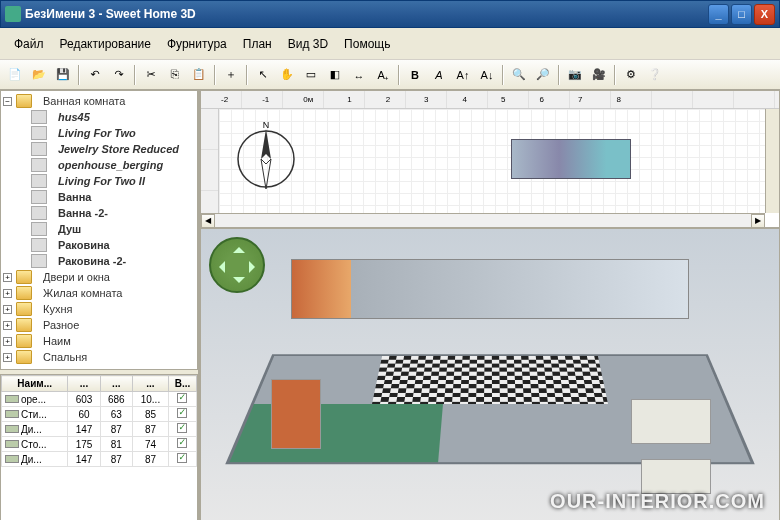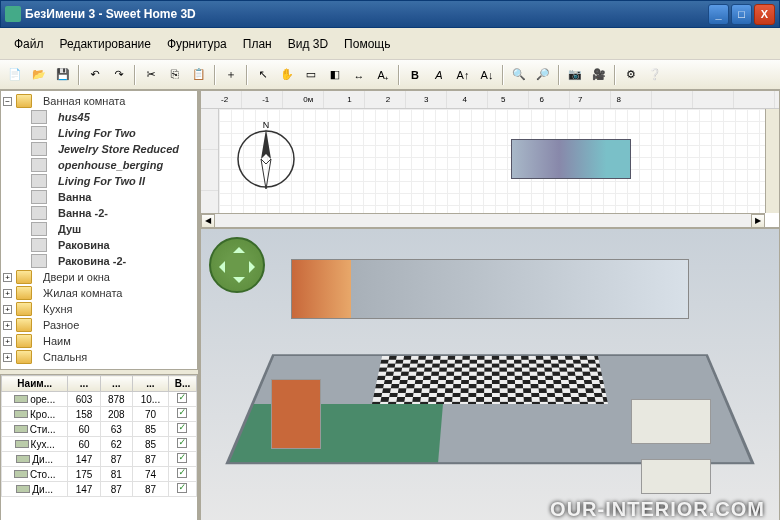--- a/index.html
+++ b/index.html
@@ -23,21 +23,21 @@
 .ticon.folder { background: linear-gradient(to bottom, #fce79a, #e8b84a); border-radius: 1px; border: 1px solid #c89a2a; }
 .ticon.item { background: #ddd; border: 1px solid #aaa; }
 .tlabel { font-style: italic; color: #333; padding-left: 8px; }
 .tlabel.noi { font-style: normal; }
 .child { padding-left: 28px; font-weight: bold; }
 .splith { height: 4px; background: #ece9d8; cursor: ns-resize; }
 .tablewrap { height: 156px; background: white; border: 1px solid #aca899; overflow: auto; }
 .dtable { width: 100%; border-collapse: collapse; font-size: 10px; }
 .dtable th { background: linear-gradient(to bottom, #fdfdfb, #ece9d8); border: 1px solid #c9c9c9; padding: 2px; position: sticky; top: 0; }
 .dtable td { border: 1px solid #e0e0e0; padding: 1px 3px; text-align: center; }
-.dtable td.n { text-align: center; }
+.dtable td.n { text-align: left; }
 .chk { width: 10px; height: 10px; background: white; border: 1px solid #888; display: inline-block; position: relative; }
 .chk::after { content: "✓"; color: #2a8a2a; font-size: 9px; position: absolute; top: -2px; left: 0; }
 .sicon { width: 14px; height: 8px; display: inline-block; background: #bca; border: 1px solid #888; margin-right: 2px; }
 .rightpane { flex: 1; display: flex; flex-direction: column; }
 .planview { height: 138px; background: white; border: 1px solid #aca899; position: relative; overflow: hidden; }
 .ruler-h { height: 18px; background: repeating-linear-gradient(to right, #f0f0f0 0, #f0f0f0 40px, #e0e0e0 40px, #e0e0e0 41px); border-bottom: 1px solid #ccc; font-size: 8px; padding-left: 20px; display: flex; align-items: center; gap: 34px; }
 .ruler-v { position: absolute; left: 0; top: 18px; width: 18px; bottom: 14px; background: repeating-linear-gradient(to bottom, #f0f0f0 0, #f0f0f0 40px, #e0e0e0 40px, #e0e0e0 41px); border-right: 1px solid #ccc; }
 .grid { position: absolute; left: 18px; top: 18px; right: 0; bottom: 14px; background-image: repeating-linear-gradient(to right, #eee 0, #eee 1px, transparent 1px, transparent 12px), repeating-linear-gradient(to bottom, #eee 0, #eee 1px, transparent 1px, transparent 12px); background-color: white; }
 .compass { position: absolute; left: 30px; top: 28px; width: 70px; height: 70px; }
 .minihouse { position: absolute; left: 310px; top: 48px; width: 120px; height: 40px; background: linear-gradient(to right, #a8b8c8 0%, #88a 40%, #7ac0c8 80%); border: 1px solid #556; }
@@ -50,21 +50,21 @@
 .floor { position: absolute; left: 40px; right: 40px; top: 60px; bottom: 20px; background: #a0a8b0; transform: perspective(800px) rotateX(55deg); border: 3px solid #707880; }
 .floor::before { content:""; position:absolute; left:25%; top:0; width:50%; height:50%; background: repeating-conic-gradient(#222 0 25%, #eee 0 50%) 0 0/16px 16px; }
 .floor::after { content:""; position:absolute; left:0; top:50%; width:40%; height:50%; background:#4a8a6a; }
 .wallback { position:absolute; left:80px; top:10px; right:80px; height:60px; background: linear-gradient(to right, #c8683a 0%, #e8a86a 15%, #a8b0b8 15%, #d8e0e8 100%); border:1px solid #888; }
 .navpad { position: absolute; left: 8px; top: 8px; width: 56px; height: 56px; background: radial-gradient(circle, #6a9a4a 30%, #5a8a3a 100%); border-radius: 50%; border: 2px solid #3a6a2a; }
 .navarr { position: absolute; width: 0; height: 0; border: 6px solid transparent; }
 .navarr.u { top: 2px; left: 22px; border-bottom-color: #cfc; }
 .navarr.d { bottom: 2px; left: 22px; border-top-color: #cfc; }
 .navarr.l { left: 2px; top: 22px; border-right-color: #cfc; }
 .navarr.r { right: 2px; top: 22px; border-left-color: #cfc; }
-.watermark { position: absolute; right: 14px; bottom: 8px; font-size: 20px; font-weight: bold; color: rgba(255,255,255,.9); text-shadow: 0 0 4px #000; letter-spacing: 1px; font-family: Arial; }
+.watermark { position: absolute; right: 14px; bottom: 16px; font-size: 20px; font-weight: bold; color: rgba(255,255,255,.9); text-shadow: 0 0 4px #000; letter-spacing: 1px; font-family: Arial; }
 .furniture { position:absolute; background:#e8e8e0; border:1px solid #999; }
 </style>
 </head>
 <body>
 
 <div class="titlebar">
   <span class="titlebar-icon"></span>
   <span class="titlebar-text">БезИмени 3 - Sweet Home 3D</span>
   <span class="winbtn">_</span>
   <span class="winbtn">□</span>
@@ -214,42 +214,28 @@
               <th>...</th>
               <th>...</th>
               <th>...</th>
               <th>В...</th>
             </tr>
           </thead>
         <tbody id="tbody">
             <tr>
               <td class="n"><span class="sicon"></span>ope...</td>
               <td>603</td>
-              <td>878</td>
+              <td>686</td>
               <td>10...</td>
-              <td><span class="chk"></span></td>
-            </tr>
-            <tr>
-              <td class="n"><span class="sicon"></span>Кро...</td>
-              <td>158</td>
-              <td>208</td>
-              <td>70</td>
               <td><span class="chk"></span></td>
             </tr>
             <tr>
               <td class="n"><span class="sicon"></span>Сти...</td>
               <td>60</td>
               <td>63</td>
-              <td>85</td>
-              <td><span class="chk"></span></td>
-            </tr>
-            <tr>
-              <td class="n"><span class="sicon"></span>Кух...</td>
-              <td>60</td>
-              <td>62</td>
               <td>85</td>
               <td><span class="chk"></span></td>
             </tr>
             <tr>
               <td class="n"><span class="sicon"></span>Ди...</td>
               <td>147</td>
               <td>87</td>
               <td>87</td>
               <td><span class="chk"></span></td>
             </tr>

